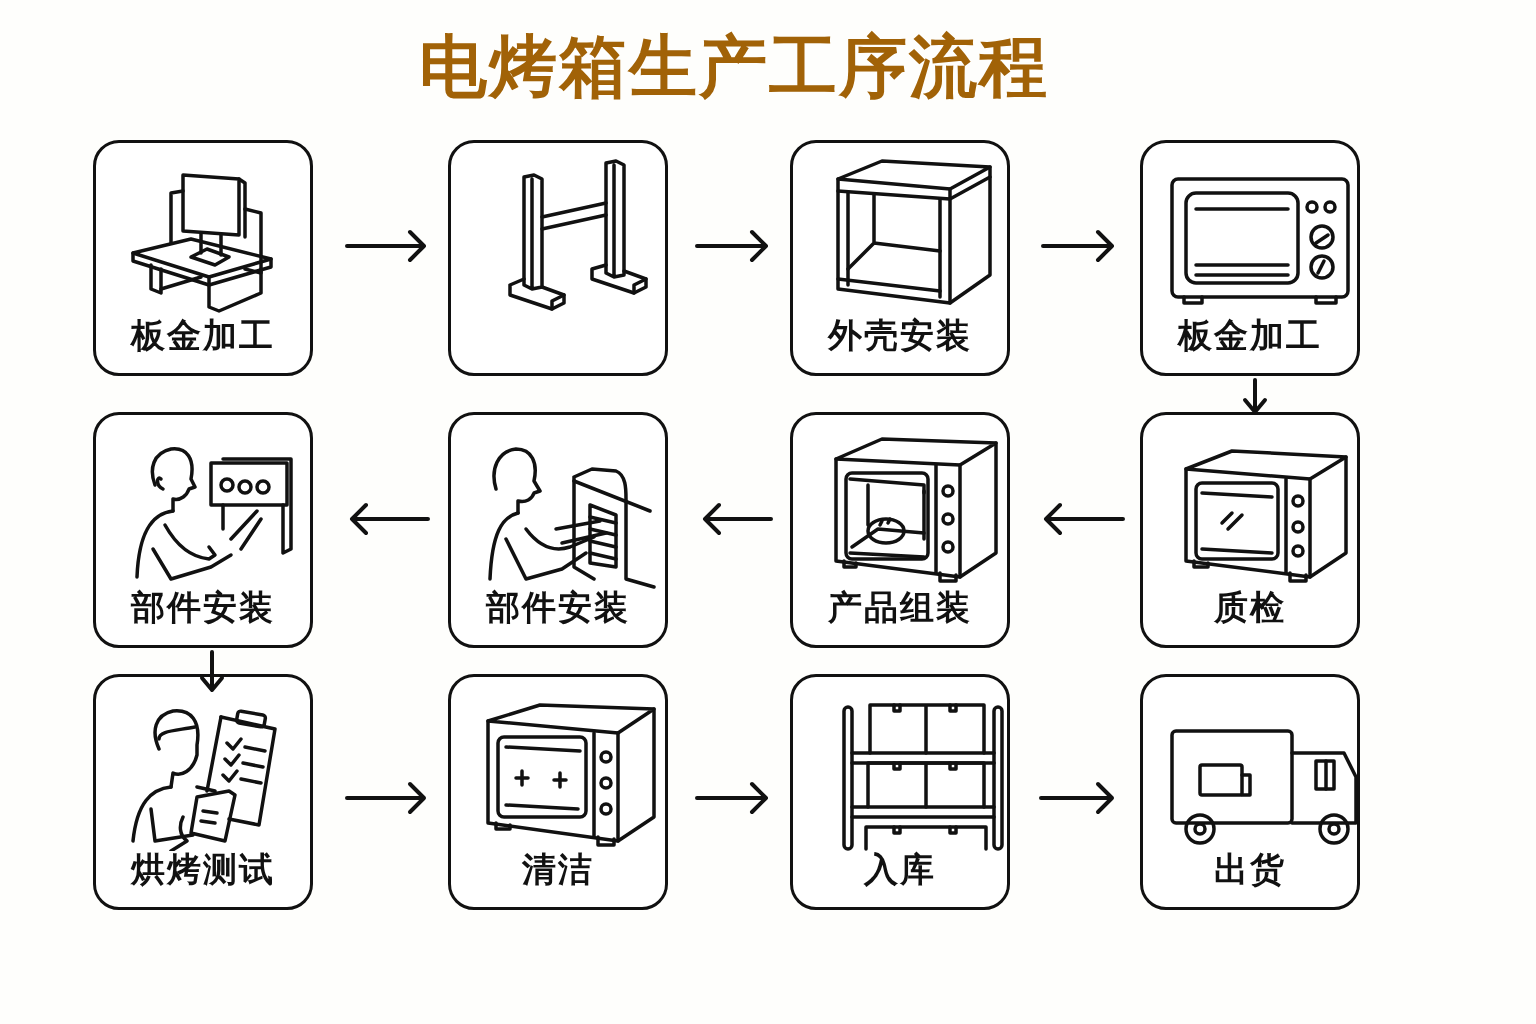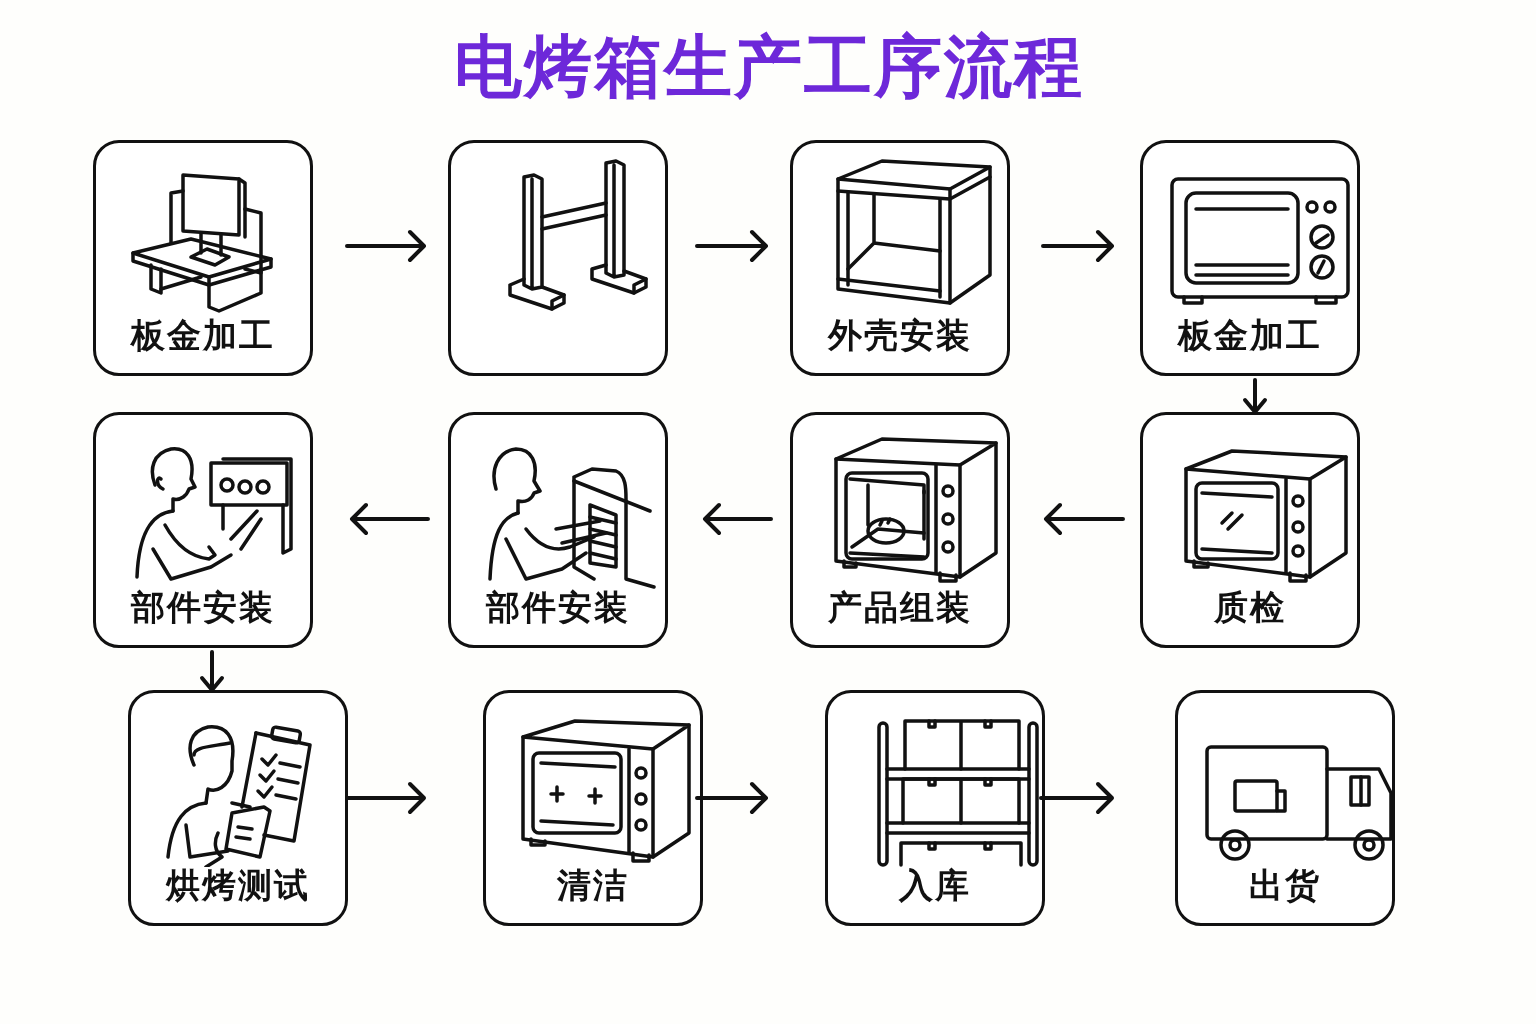--- a/index.html
+++ b/index.html
@@ -12,22 +12,21 @@
       color: #111;
     }
     .title {
       position: absolute;
       left: 0; top: 22px;
       width: 1468px;
       text-align: center;
       font-size: 68px;
       font-weight: bold;
       letter-spacing: 2px;
-      color: #6d28d9;
-      margin-left: 35px;
+      color: #a16207;
     }
     .box {
       position: absolute;
       width: 220px; height: 236px;
       border: 3px solid #111;
       border-radius: 26px;
       background: #ffffff;
       box-sizing: border-box;
     }
     .box svg.icon {
@@ -37,21 +36,21 @@
     }
     .box .label {
       position: absolute;
       left: 0; right: 0; bottom: 14px;
       text-align: center;
       font-size: 34px;
       font-weight: bold;
       letter-spacing: 2px;
     }
     .c1 { left: 93px; } .c2 { left: 448px; } .c3 { left: 790px; padding-left: 13px; } .c4 { left: 1140px; }
-    .r1 { top: 140px; } .r2 { top: 412px; } .r3 { top: 690px; margin-left: 35px; }
+    .r1 { top: 140px; } .r2 { top: 412px; } .r3 { top: 674px; }
     svg.arrows { position: absolute; left: 0; top: 0; width: 1536px; height: 1024px; pointer-events: none; }
     svg .s { fill: none; stroke: #111; stroke-width: 3.5; stroke-linecap: round; stroke-linejoin: round; }
     svg .a { fill: none; stroke: #111; stroke-width: 4; stroke-linecap: round; stroke-linejoin: round; }
   </style>
 </head>
 <body>
 
 <div class="title">电烤箱生产工序流程</div>
 
 <div class="box c1 r1">

